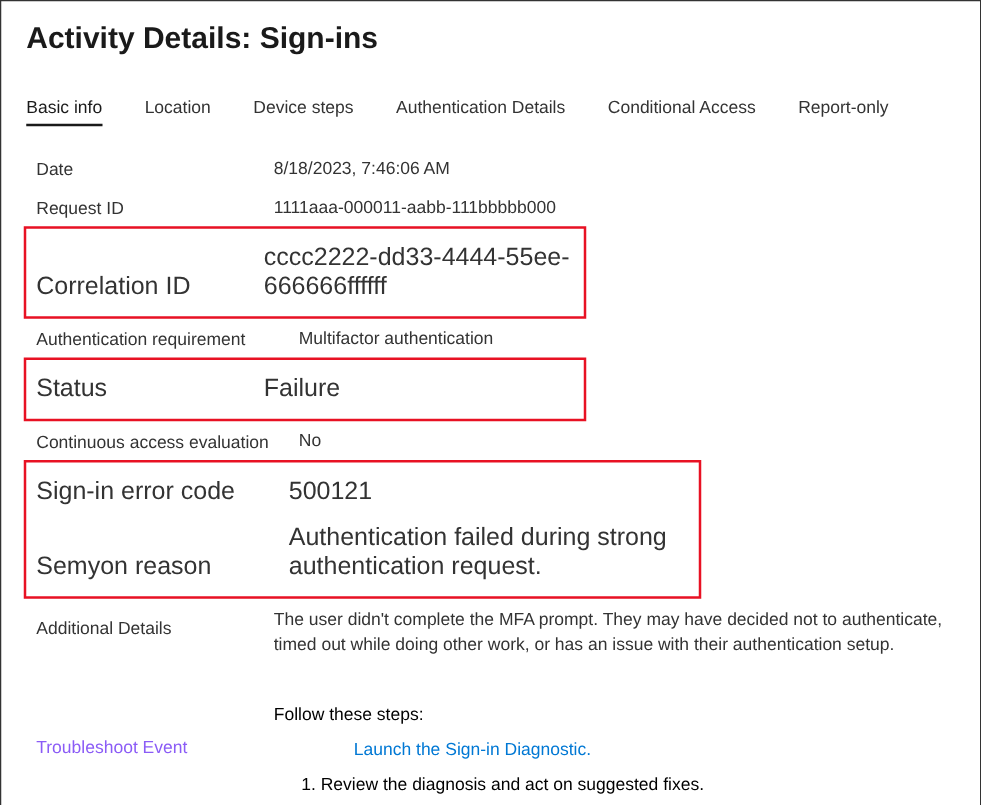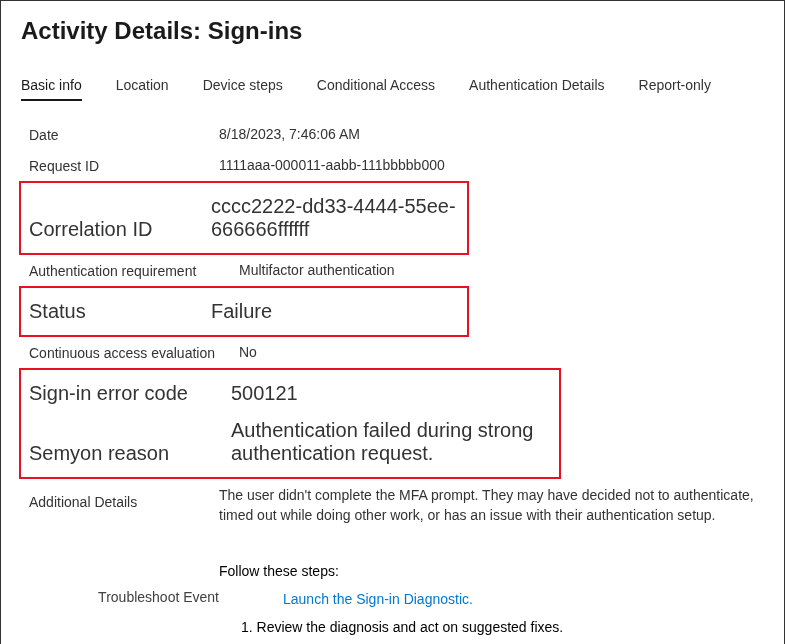--- a/index.html
+++ b/index.html
@@ -102,23 +102,22 @@
     }
     .troubleshoot-block {
       display: flex;
       padding: 7px 0 7px 8px;
       font-size: 14px;
       margin-top: 24px;
       margin-bottom: 16px;
     }
     .troubleshoot-label {
       flex: 0 0 190px;
-      color: #404040;
+      color: #8b5cf6;
       padding-top: 26px;
-      text-align: right;
     }
     .troubleshoot-value {
       flex: 1;
     }
     .troubleshoot-value .follow {
       margin-bottom: 12px;
     }
     .troubleshoot-value .launch {
       color: #0078d4;
       cursor: pointer;
@@ -132,22 +131,22 @@
 </head>
 <body>
 
 <div class="page-container">
   <h1 class="page-title">Activity Details: Sign-ins</h1>
 
   <div class="tabs">
     <div class="tab active">Basic info</div>
     <div class="tab">Location</div>
     <div class="tab">Device steps</div>
+    <div class="tab">Authentication Details</div>
     <div class="tab">Conditional Access</div>
-    <div class="tab">Authentication Details</div>
     <div class="tab">Report-only</div>
   </div>
 
   <div class="detail-rows">
 
     <div class="detail-row">
       <div class="detail-label">Date</div>
       <div class="detail-value">8/18/2023, 7:46:06 AM</div>
     </div>
 

